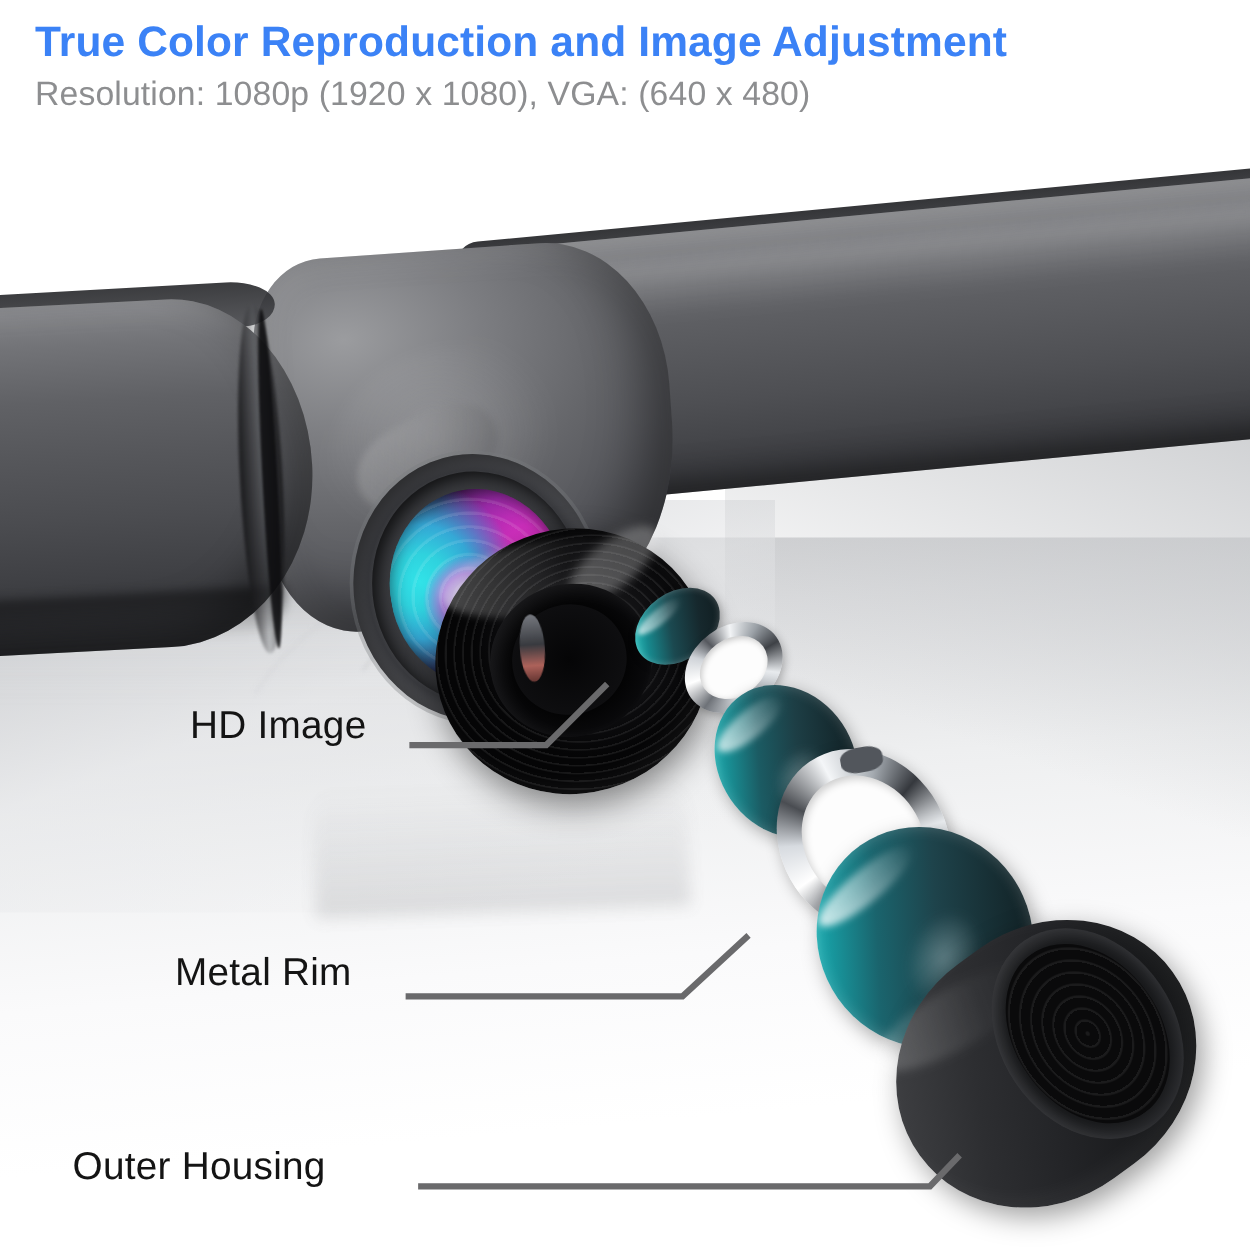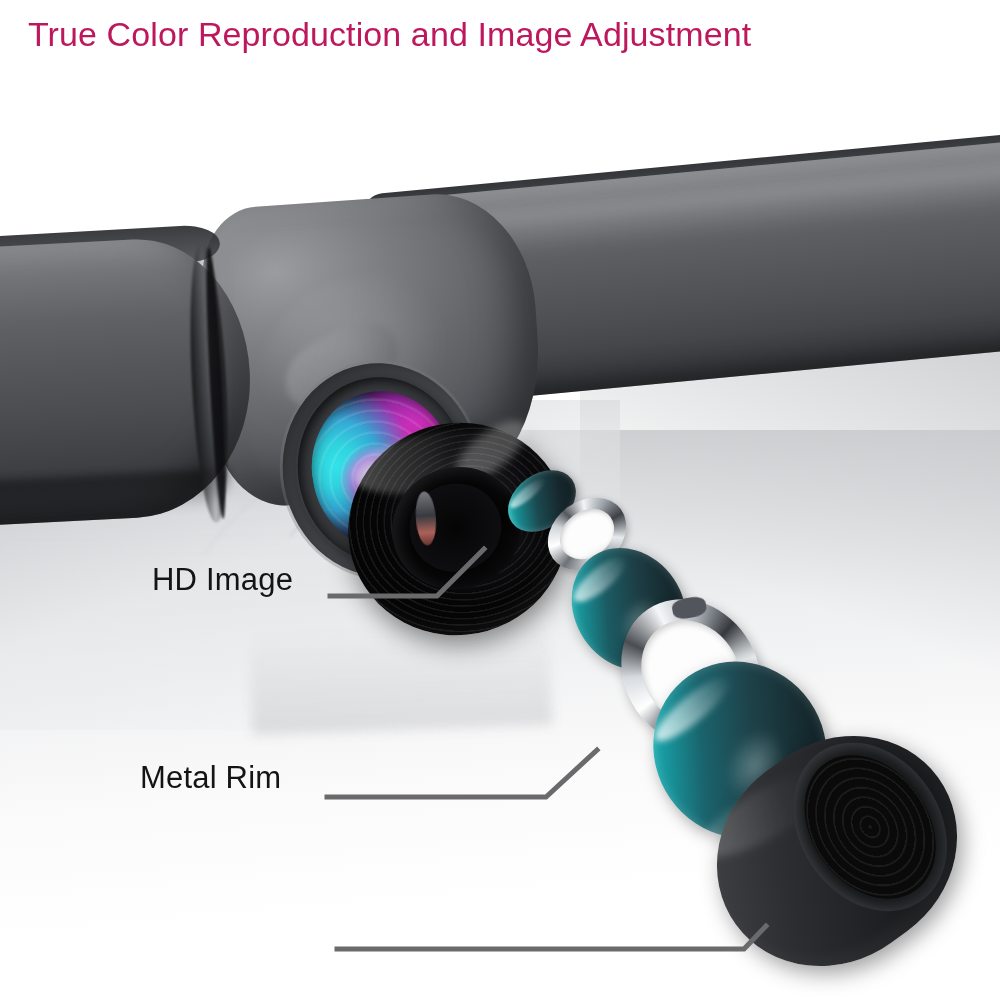--- a/index.html
+++ b/index.html
@@ -12,21 +12,21 @@
   .bg-base{position:absolute;inset:0;background:#ffffff;}
   .bg-surface{position:absolute;left:0;top:430px;width:1000px;height:570px;
     background:linear-gradient(175deg,#c9cacc 0%,#dcdddf 16%,#eeeff0 36%,#fafafb 58%,#ffffff 78%);}
   .bg-surface2{position:absolute;left:0;top:400px;width:620px;height:330px;
     background:linear-gradient(160deg,rgba(196,198,201,.85) 0%,rgba(231,232,234,.6) 45%,rgba(255,255,255,0) 85%);}
   .bg-right-fade{position:absolute;right:0;top:330px;width:420px;height:340px;
     background:linear-gradient(200deg,rgba(190,192,195,.75) 0%,rgba(255,255,255,0) 70%);}
 
   
   .header{position:absolute;left:28px;top:14px;width:940px;}
-  .title{font-size:34px;color:#be185d;letter-spacing:.1px;line-height:1.18;font-weight:400;}
+  .title{font-size:34px;color:#3b82f6;letter-spacing:.1px;line-height:1.18;font-weight:700;}
   .subtitle{font-size:27px;color:#8d8e90;letter-spacing:.1px;margin-top:5px;line-height:1.2;font-weight:400;}
 
   
   .cam-wrap{position:absolute;left:-40px;top:95px;width:1090px;height:470px;}
 
   .tube-right{position:absolute;left:405px;top:108px;width:700px;height:208px;
     transform:rotate(-5.4deg);transform-origin:left center;
     border-radius:24px/104px;
     background:linear-gradient(to bottom,
       #8f9093 0%, #7b7c80 8%, #6a6b6f 20%, #5e5f63 34%,
@@ -232,20 +232,21 @@
 
 <div id="stage">
 
   <div class="bg-base"></div>
   <div class="bg-surface"></div>
   <div class="bg-surface2"></div>
   <div class="bg-right-fade"></div>
 
   <div class="header">
     <div class="title">True Color Reproduction and Image Adjustment</div>
+    <div class="subtitle">Resolution: 1080p (1920 x 1080), VGA: (640 x 480)</div>
   </div>
 
   <div class="refl refl-body"></div>
   <div class="refl refl-head"></div>
   <div class="refl refl-arc3"></div>
   <div class="refl refl-arc1"></div>
   <div class="refl refl-arc2"></div>
   <div class="refl refl-lensglow"></div>
   <div class="refl refl-lensglow2"></div>
   <div class="refl refl-hood"></div>
@@ -314,14 +315,15 @@
   </div>
 
   <svg class="leader" viewBox="0 0 1000 1000">
     <polyline points="330,596 437,596 484,549" fill="none" stroke="#6a6a6c" stroke-width="5" stroke-linecap="square"></polyline>
     <polyline points="327,797 546,797 597,750" fill="none" stroke="#6a6a6c" stroke-width="5" stroke-linecap="square"></polyline>
     <polyline points="337,949 744,949 766,926" fill="none" stroke="#6a6a6c" stroke-width="5" stroke-linecap="square"></polyline>
   </svg>
 
   <div class="callout-label lbl-hd">HD Image</div>
   <div class="callout-label lbl-mr">Metal Rim</div>
+  <div class="callout-label lbl-oh">Outer Housing</div>
 
 </div>
 
 </body></html>

